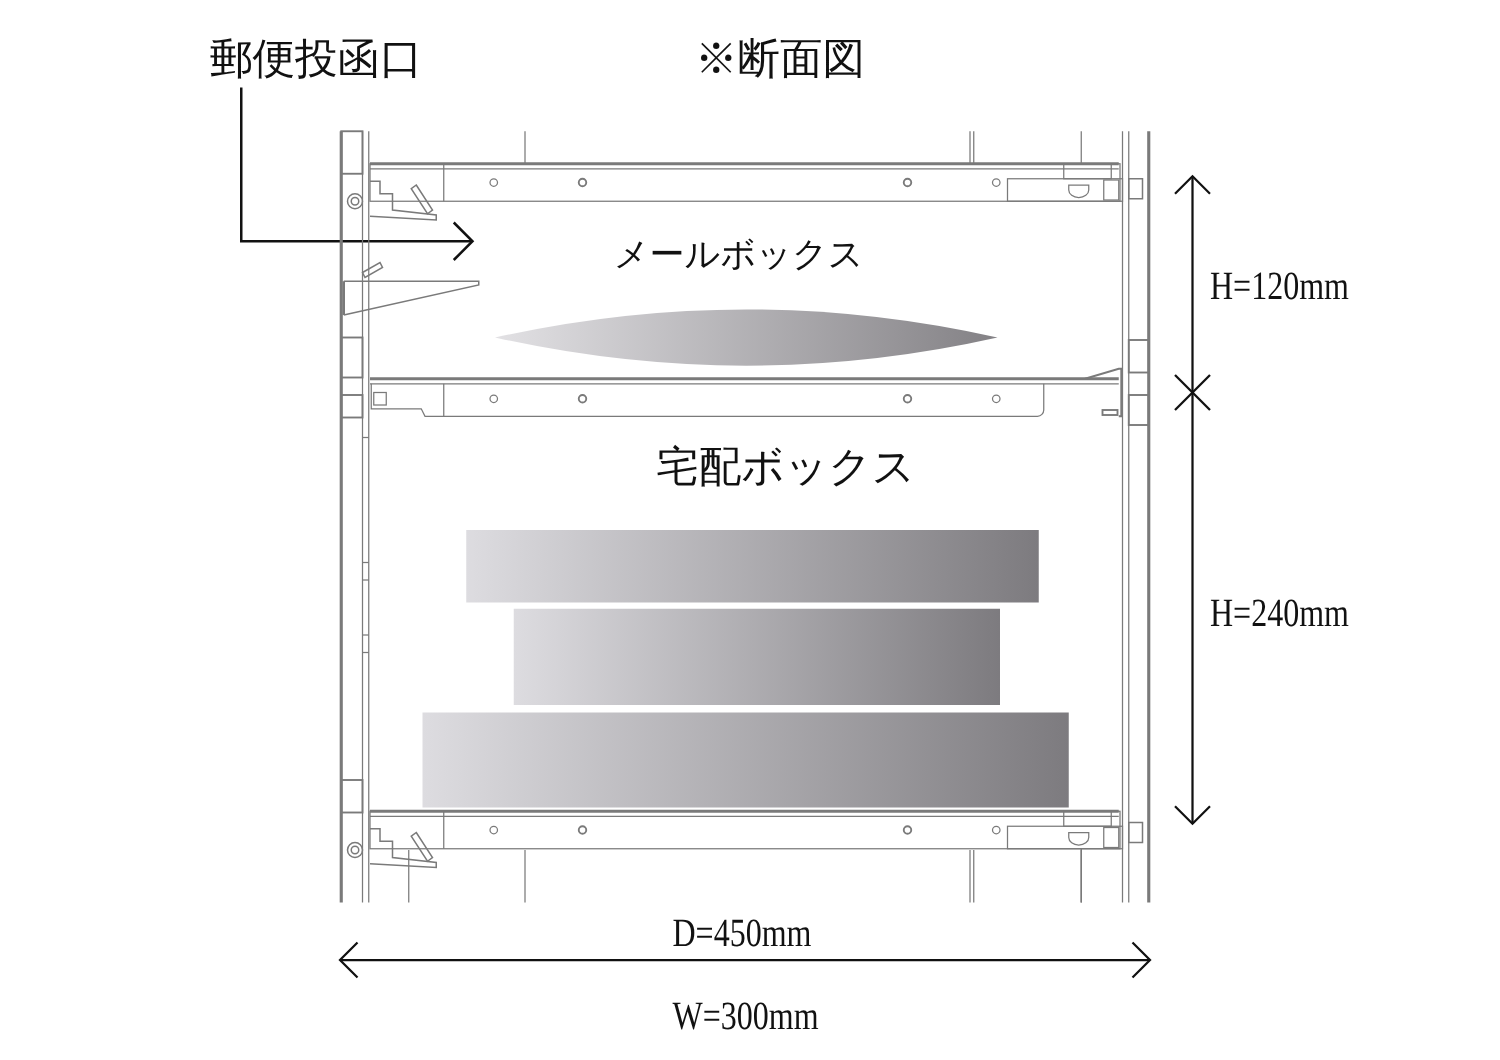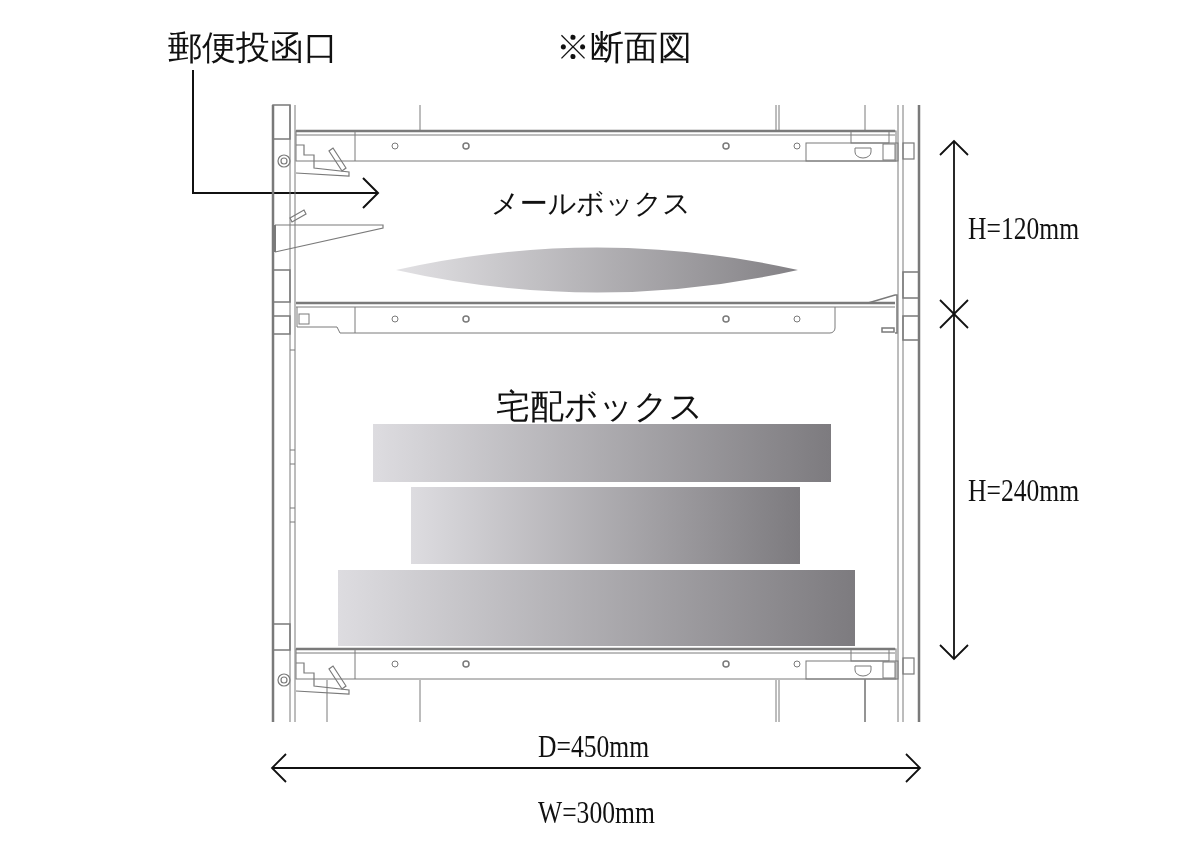--- a/index.html
+++ b/index.html
@@ -5,21 +5,21 @@
   html, body { margin:0; padding:0; background:#ffffff; }
   body { width:1200px; height:848px; position:relative; overflow:hidden;
          font-family: "DejaVu Serif", "Liberation Serif", serif; }
   #stage { position:absolute; left:0; top:0; width:1200px; height:848px; }
   .lbl { position:absolute; color:#111; white-space:nowrap; line-height:1; }
   .jp { font-family: "DejaVu Serif", "Liberation Serif", serif; }
   .dim { font-family: "Liberation Serif", "DejaVu Serif", serif; transform-origin:left top; }
   #lbl-slot { left:168px; top:30px; font-size:34px; }
   #lbl-section { left:522px; top:30px; font-size:34px;margin-left:34px; }
   #lbl-mailbox { left:480px; top:190px; font-size:28px;margin-left:11px; }
-  #lbl-delivery { left:496px; top:357px; font-size:34px;margin-top:32px; }
+  #lbl-delivery { left:525px; top:357px; font-size:34px; }
   #lbl-h1 { left:968px; top:212px; font-size:32px; transform:scaleX(0.8); }
   #lbl-h2 { left:968px; top:474px; font-size:32px; transform:scaleX(0.8); }
   #lbl-d { left:538px; top:730px; font-size:32px; transform:scaleX(0.8); }
   #lbl-w { left:538px; top:796px; font-size:32px; transform:scaleX(0.8); }
 </style>
 </head>
 <body>
 
 <div id="stage">
   <svg width="1200" height="848" viewBox="0 0 1200 848" xmlns="http://www.w3.org/2000/svg">

